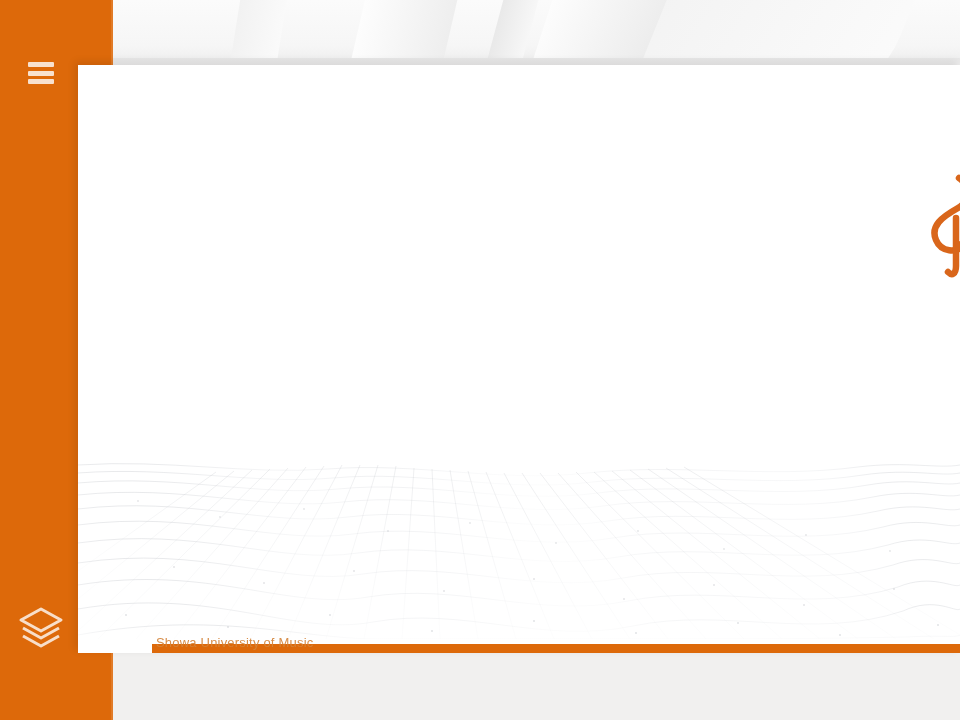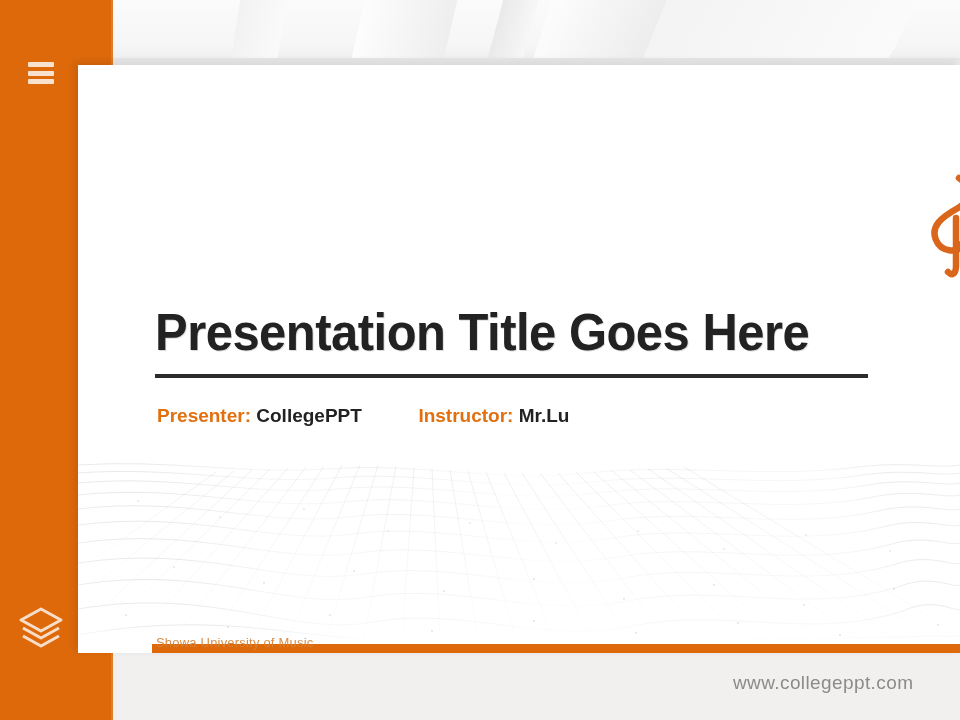--- a/index.html
+++ b/index.html
@@ -293,30 +293,18 @@
       <g fill="none" stroke="#d9661b" stroke-width="6.5" stroke-linecap="round">
         <path d="M41 8 C 53 16, 52 31, 40 38 C 24 47, 12 56, 18 70 C 23 82, 39 84, 46 74"></path>
         <path d="M38 48 C 38 64, 38 82, 38 96 C 38 104, 34 106, 30 102"></path>
         <path d="M60 54 C 62 70, 52 78, 40 74"></path>
       </g>
     </svg>
 
     <div class="card-bottom-bar"></div>
   </div>
 
-  <div class="title-block">
-    <h1 class="slide-title">Presentation Title Goes Here</h1>
-    <div class="title-rule"></div>
-  </div>
-
-  <div class="credits">
-    <span class="lbl">Presenter:</span>
-    <span>CollegePPT</span>
-    <span class="gap"></span>
-    <span class="lbl">Instructor:</span>
-    <span>Mr.Lu</span>
-  </div>
+
 
   <div class="org">Showa University of Music</div>
 
-  <div class="watermark">www.collegeppt.com</div>
 
 </div>
 
 </body></html>

